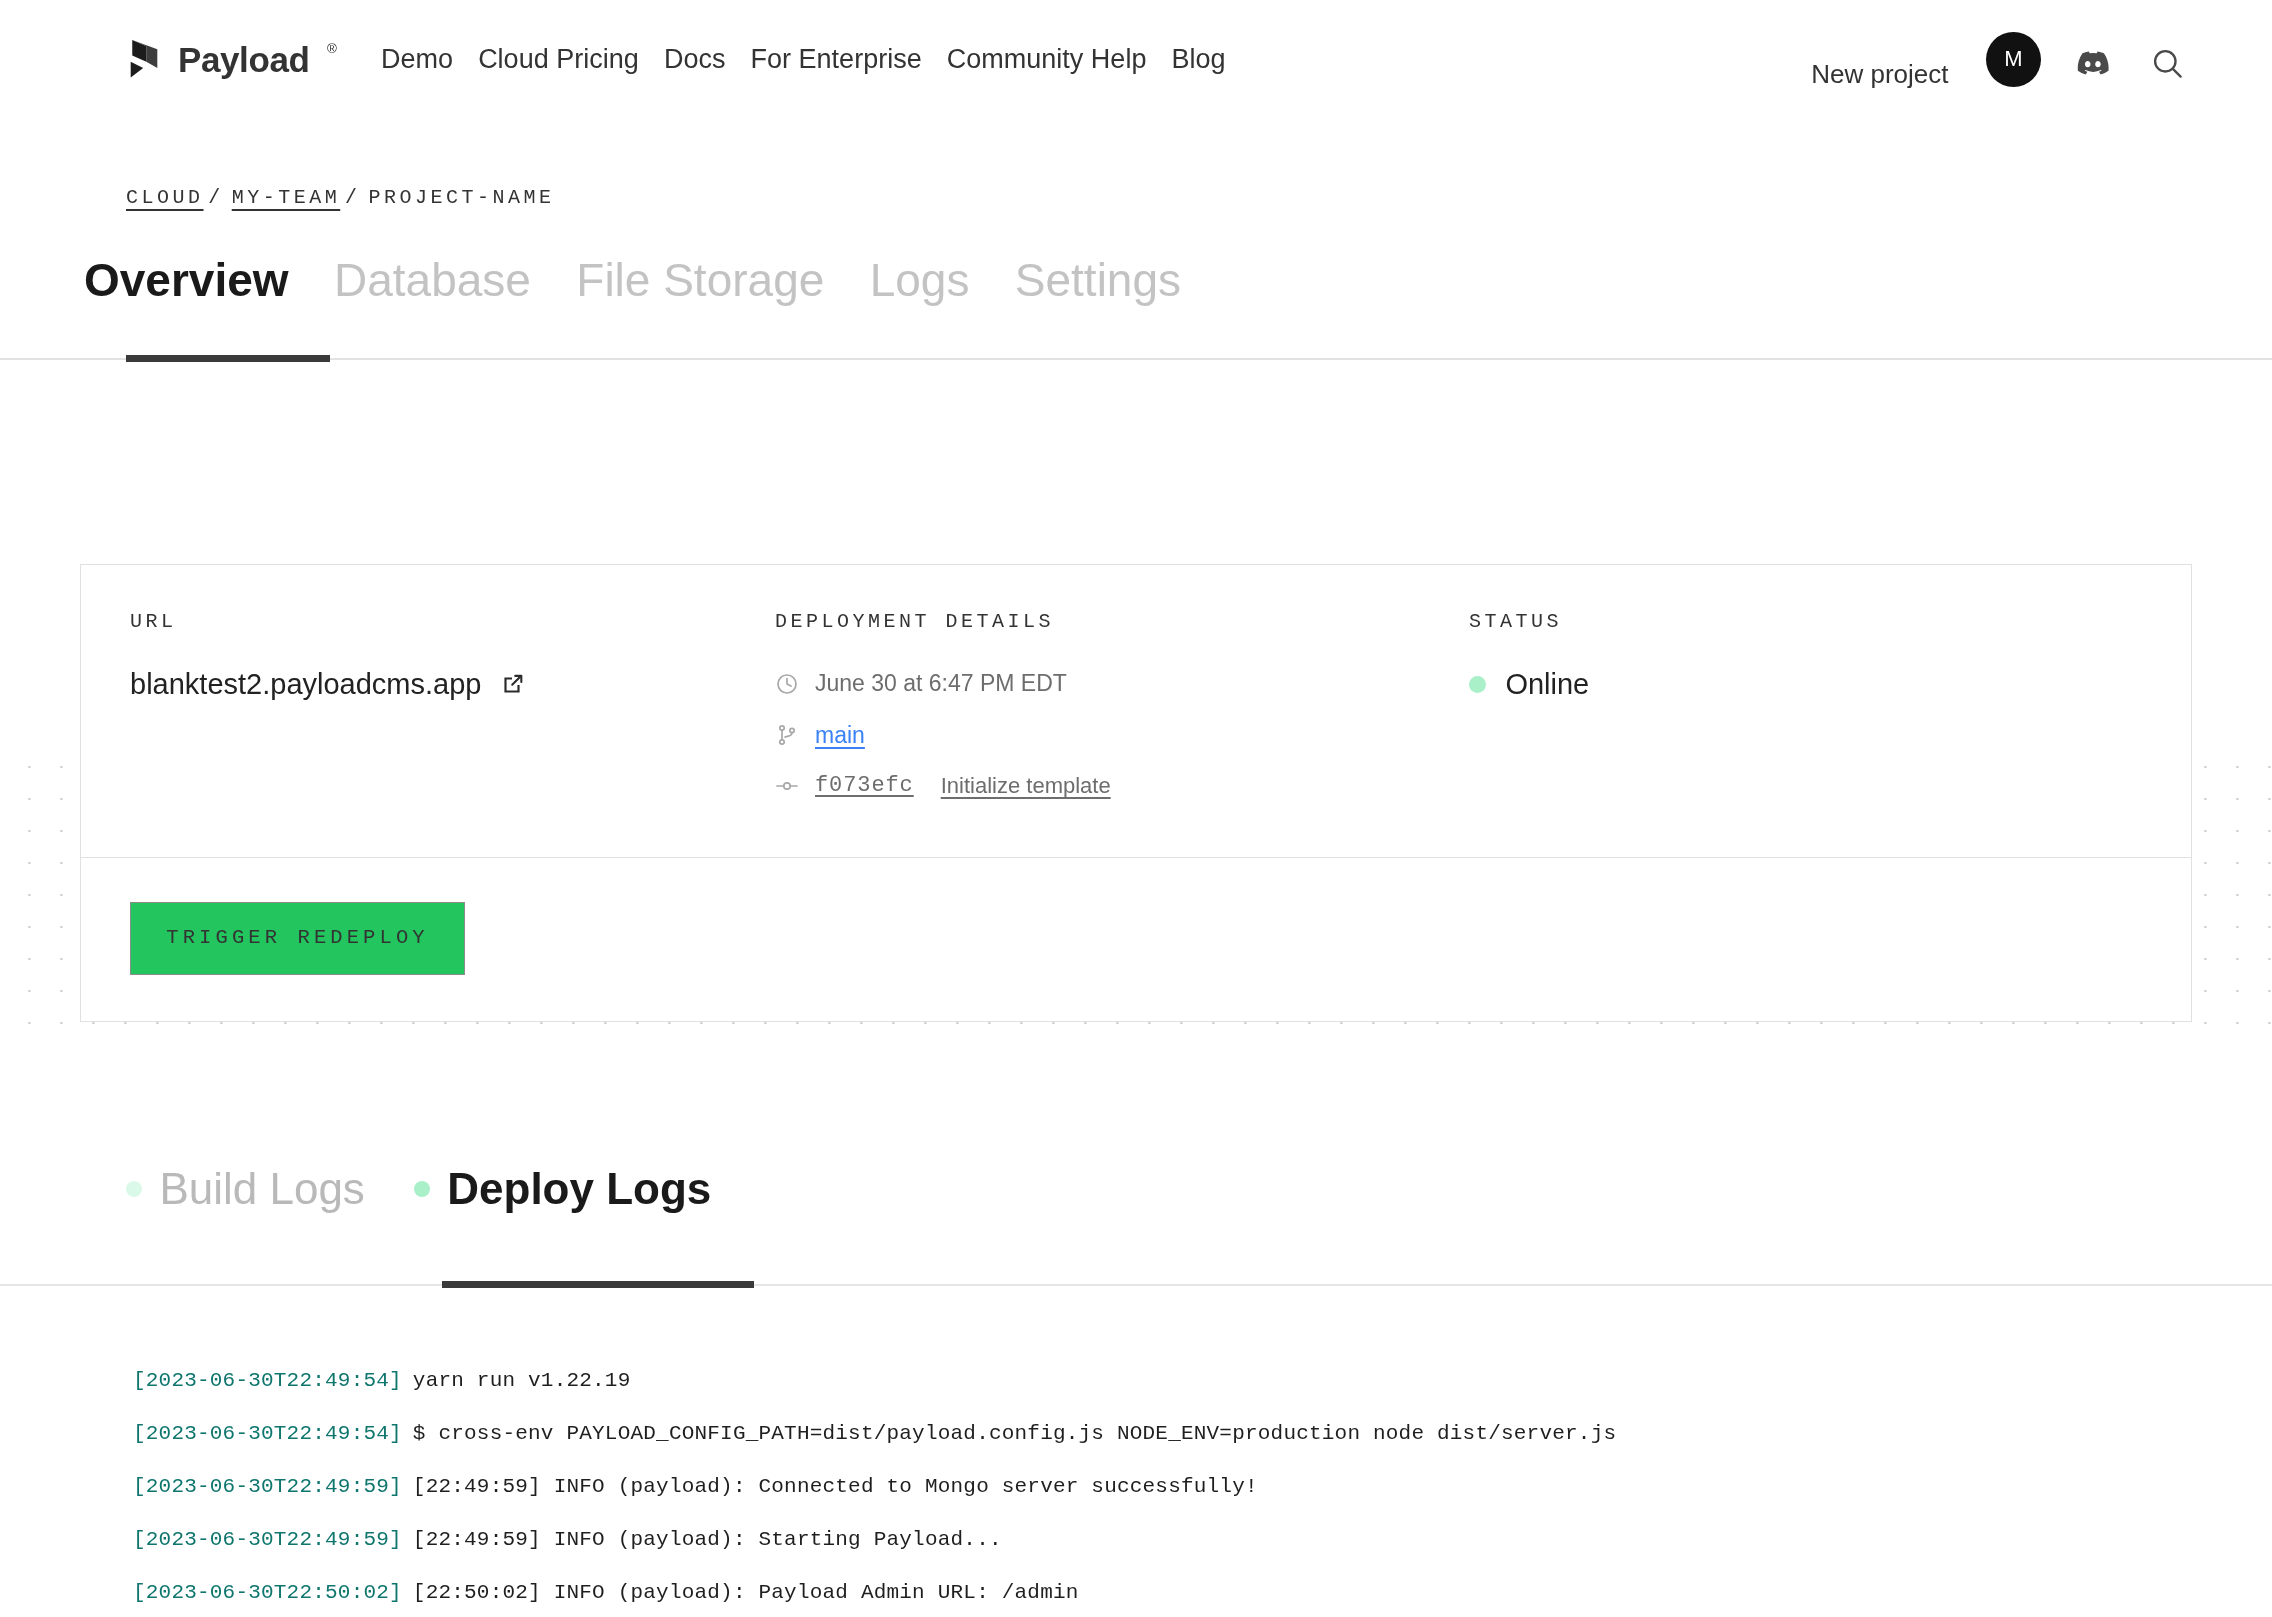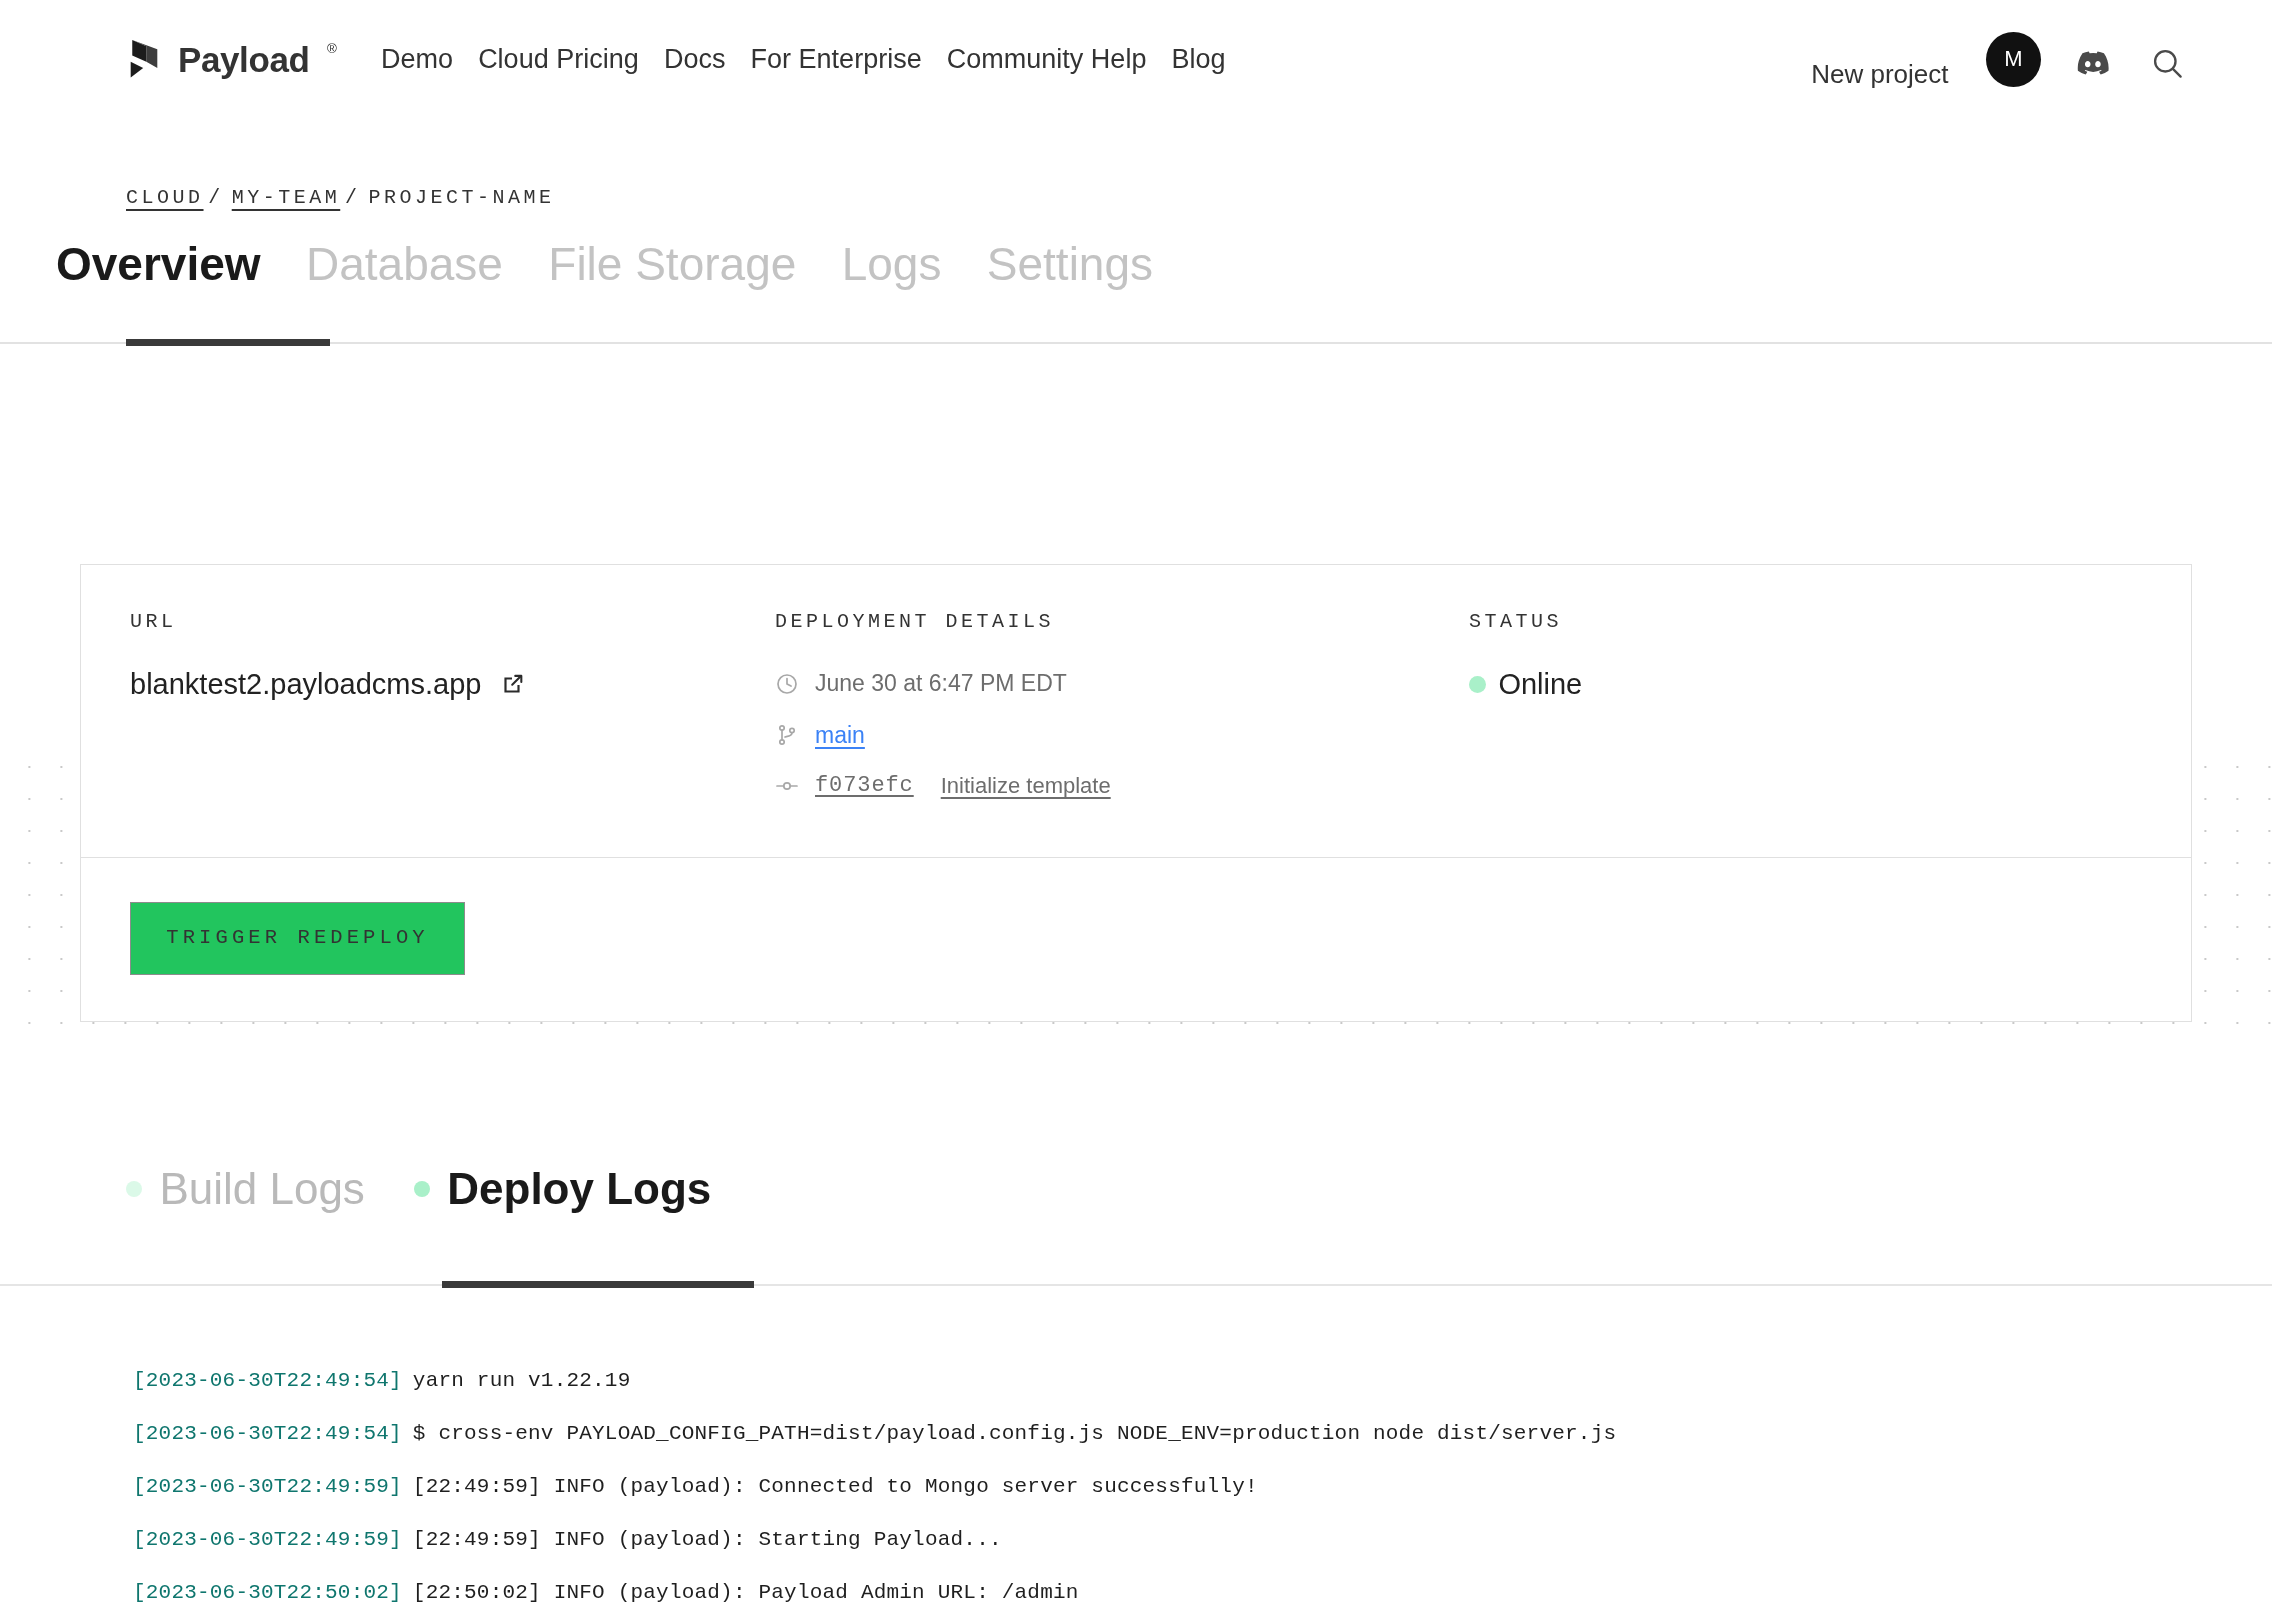--- a/index.html
+++ b/index.html
@@ -136,22 +136,22 @@
   .crumb-static { color: #333333; }
   .crumb-sep {
     color: #333333;
     padding: 0 8px 0 4.7px;
     text-decoration: none;
   }
 
   
   .tabs-row {
     position: relative;
-    margin-top: 32px;
-    padding-left: 56px;
+    margin-top: 48px;
+    padding-left: 84px;
     height: 118px;
   }
   .tabs-list {
     display: flex;
     align-items: flex-start;
     gap: 0;
   }
   .tab {
     font-size: 46px;
     line-height: 1;
@@ -277,21 +277,21 @@
     color: #6d6d6d;
     font-size: 22px;
     text-decoration: underline;
     text-underline-offset: 4px;
     text-decoration-thickness: 1.6px;
   }
 
   .status-row {
     display: flex;
     align-items: center;
-    gap: 12px;
+    gap: 19px;
   }
   .status-dot {
     width: 17.4px; height: 17.4px;
     border-radius: 50%;
     display: block;
   }
   .status-text {
     font-size: 29px;
     color: #222222;
     line-height: 1;

